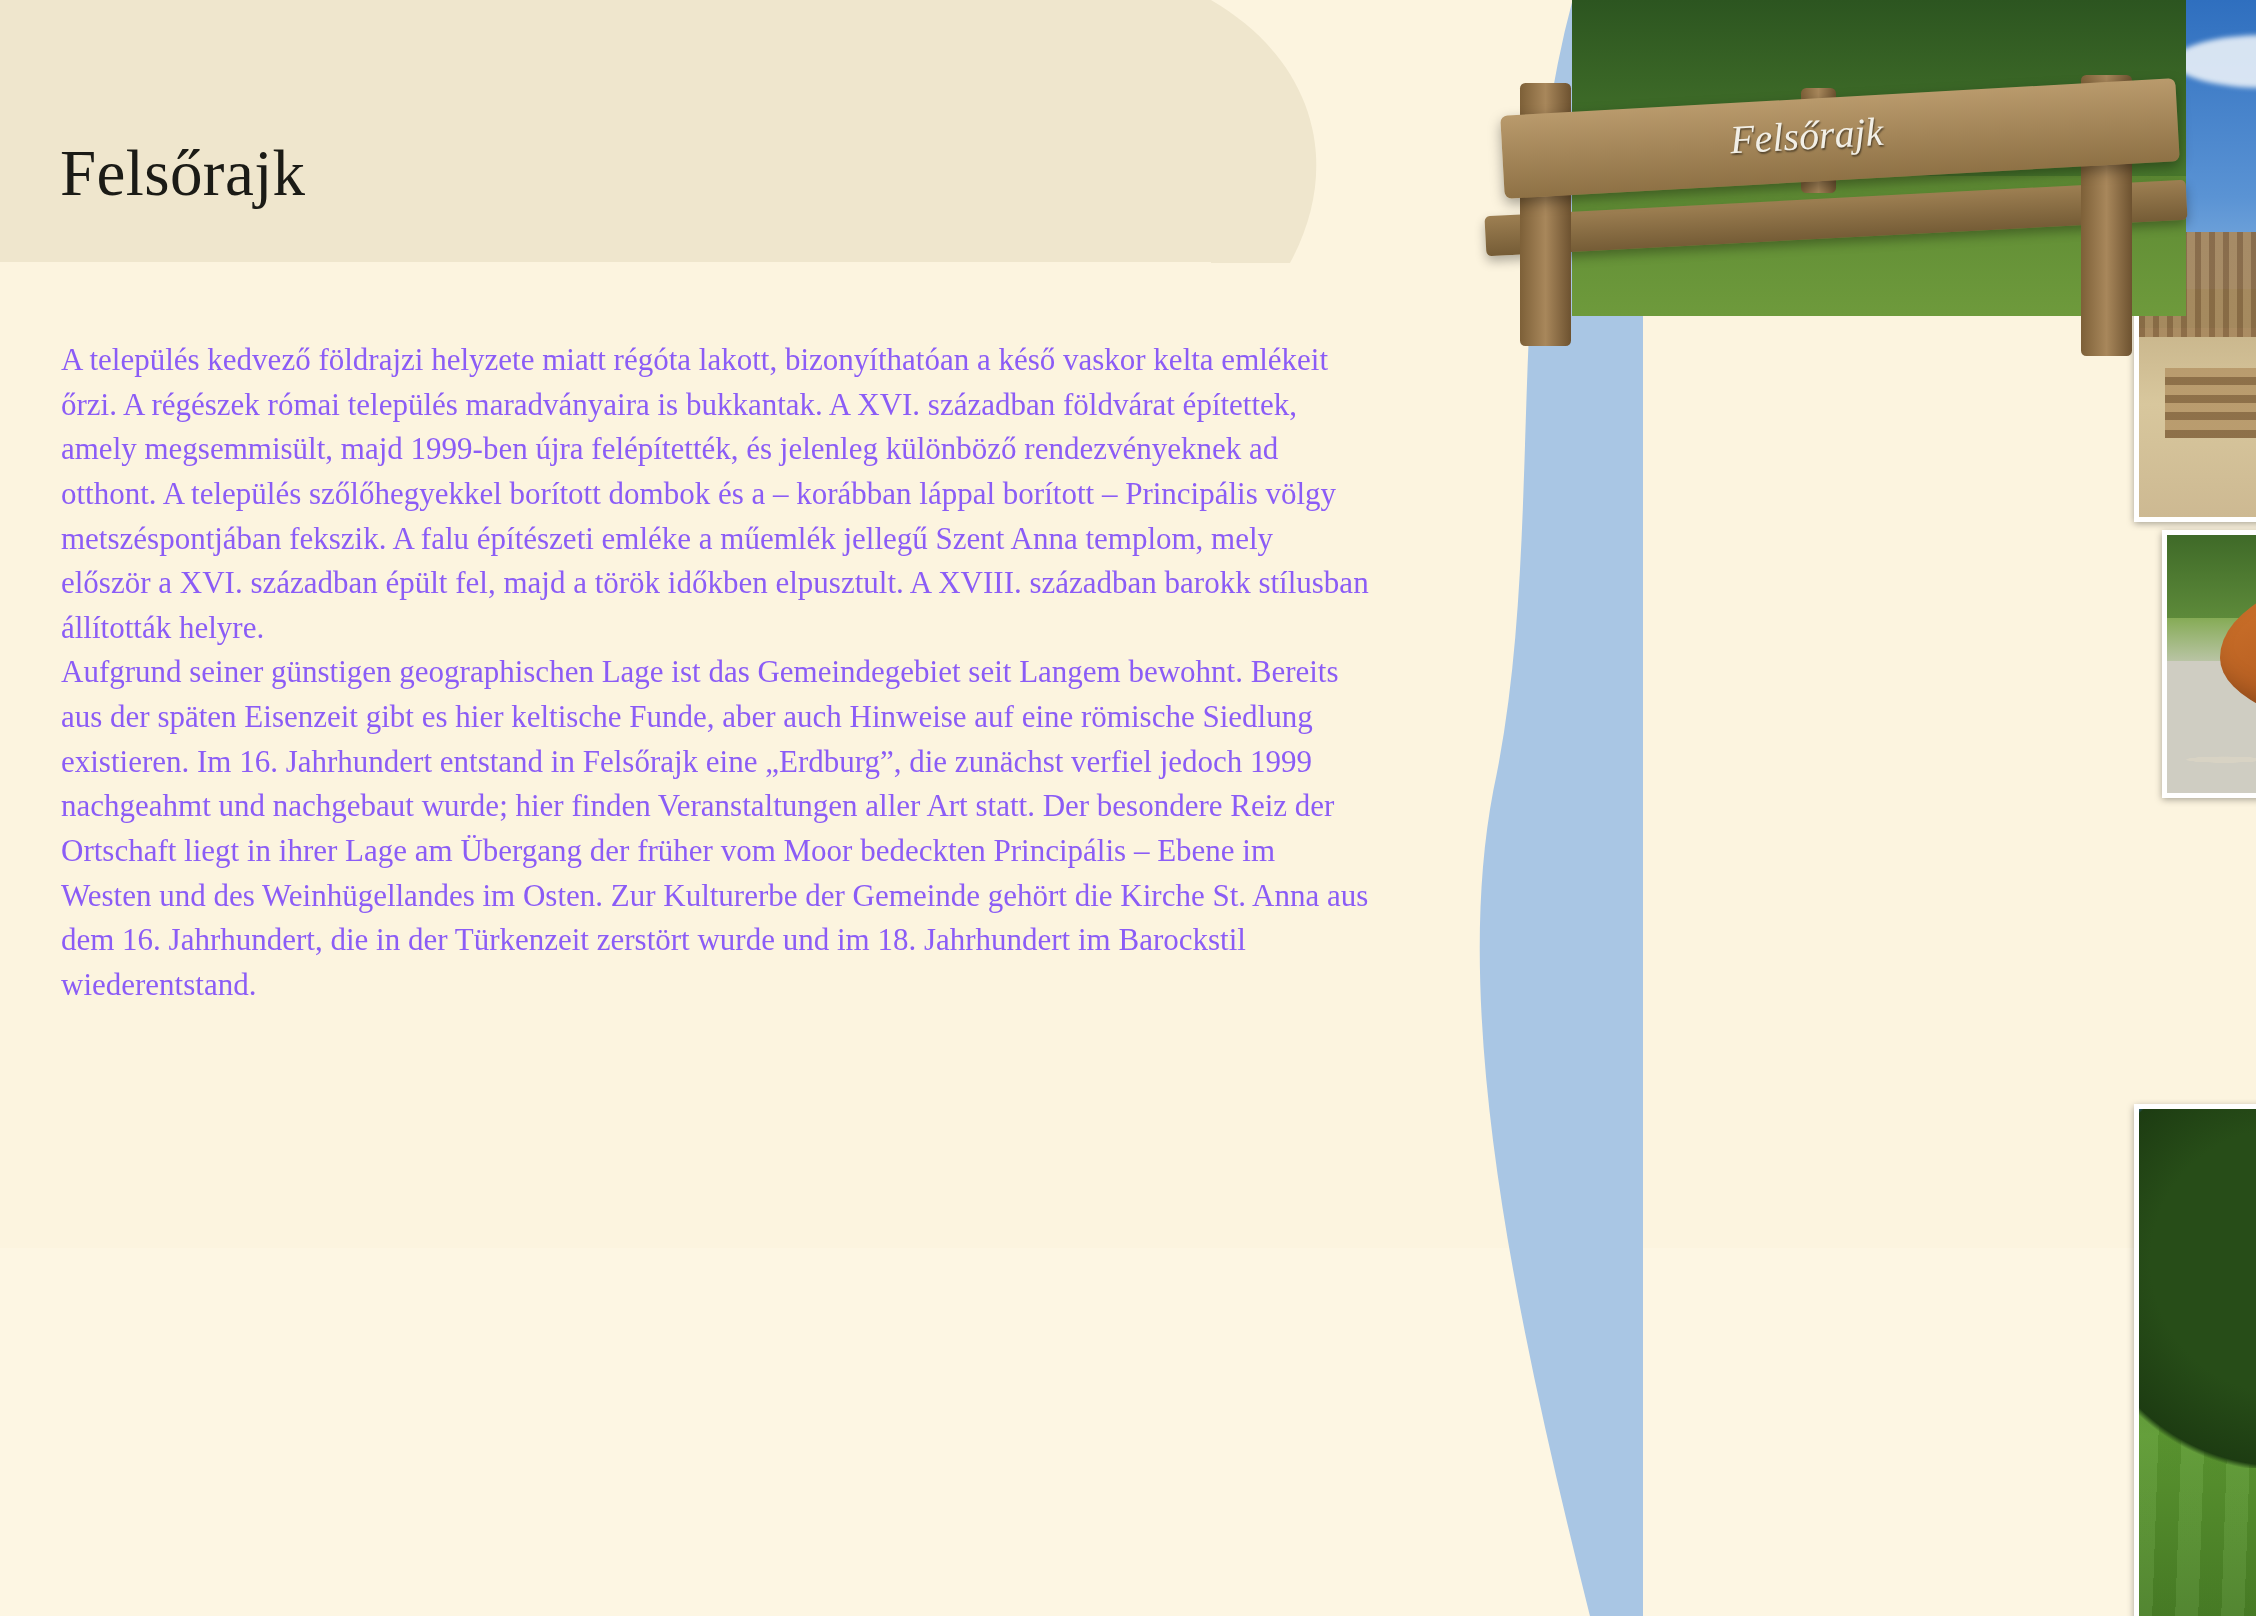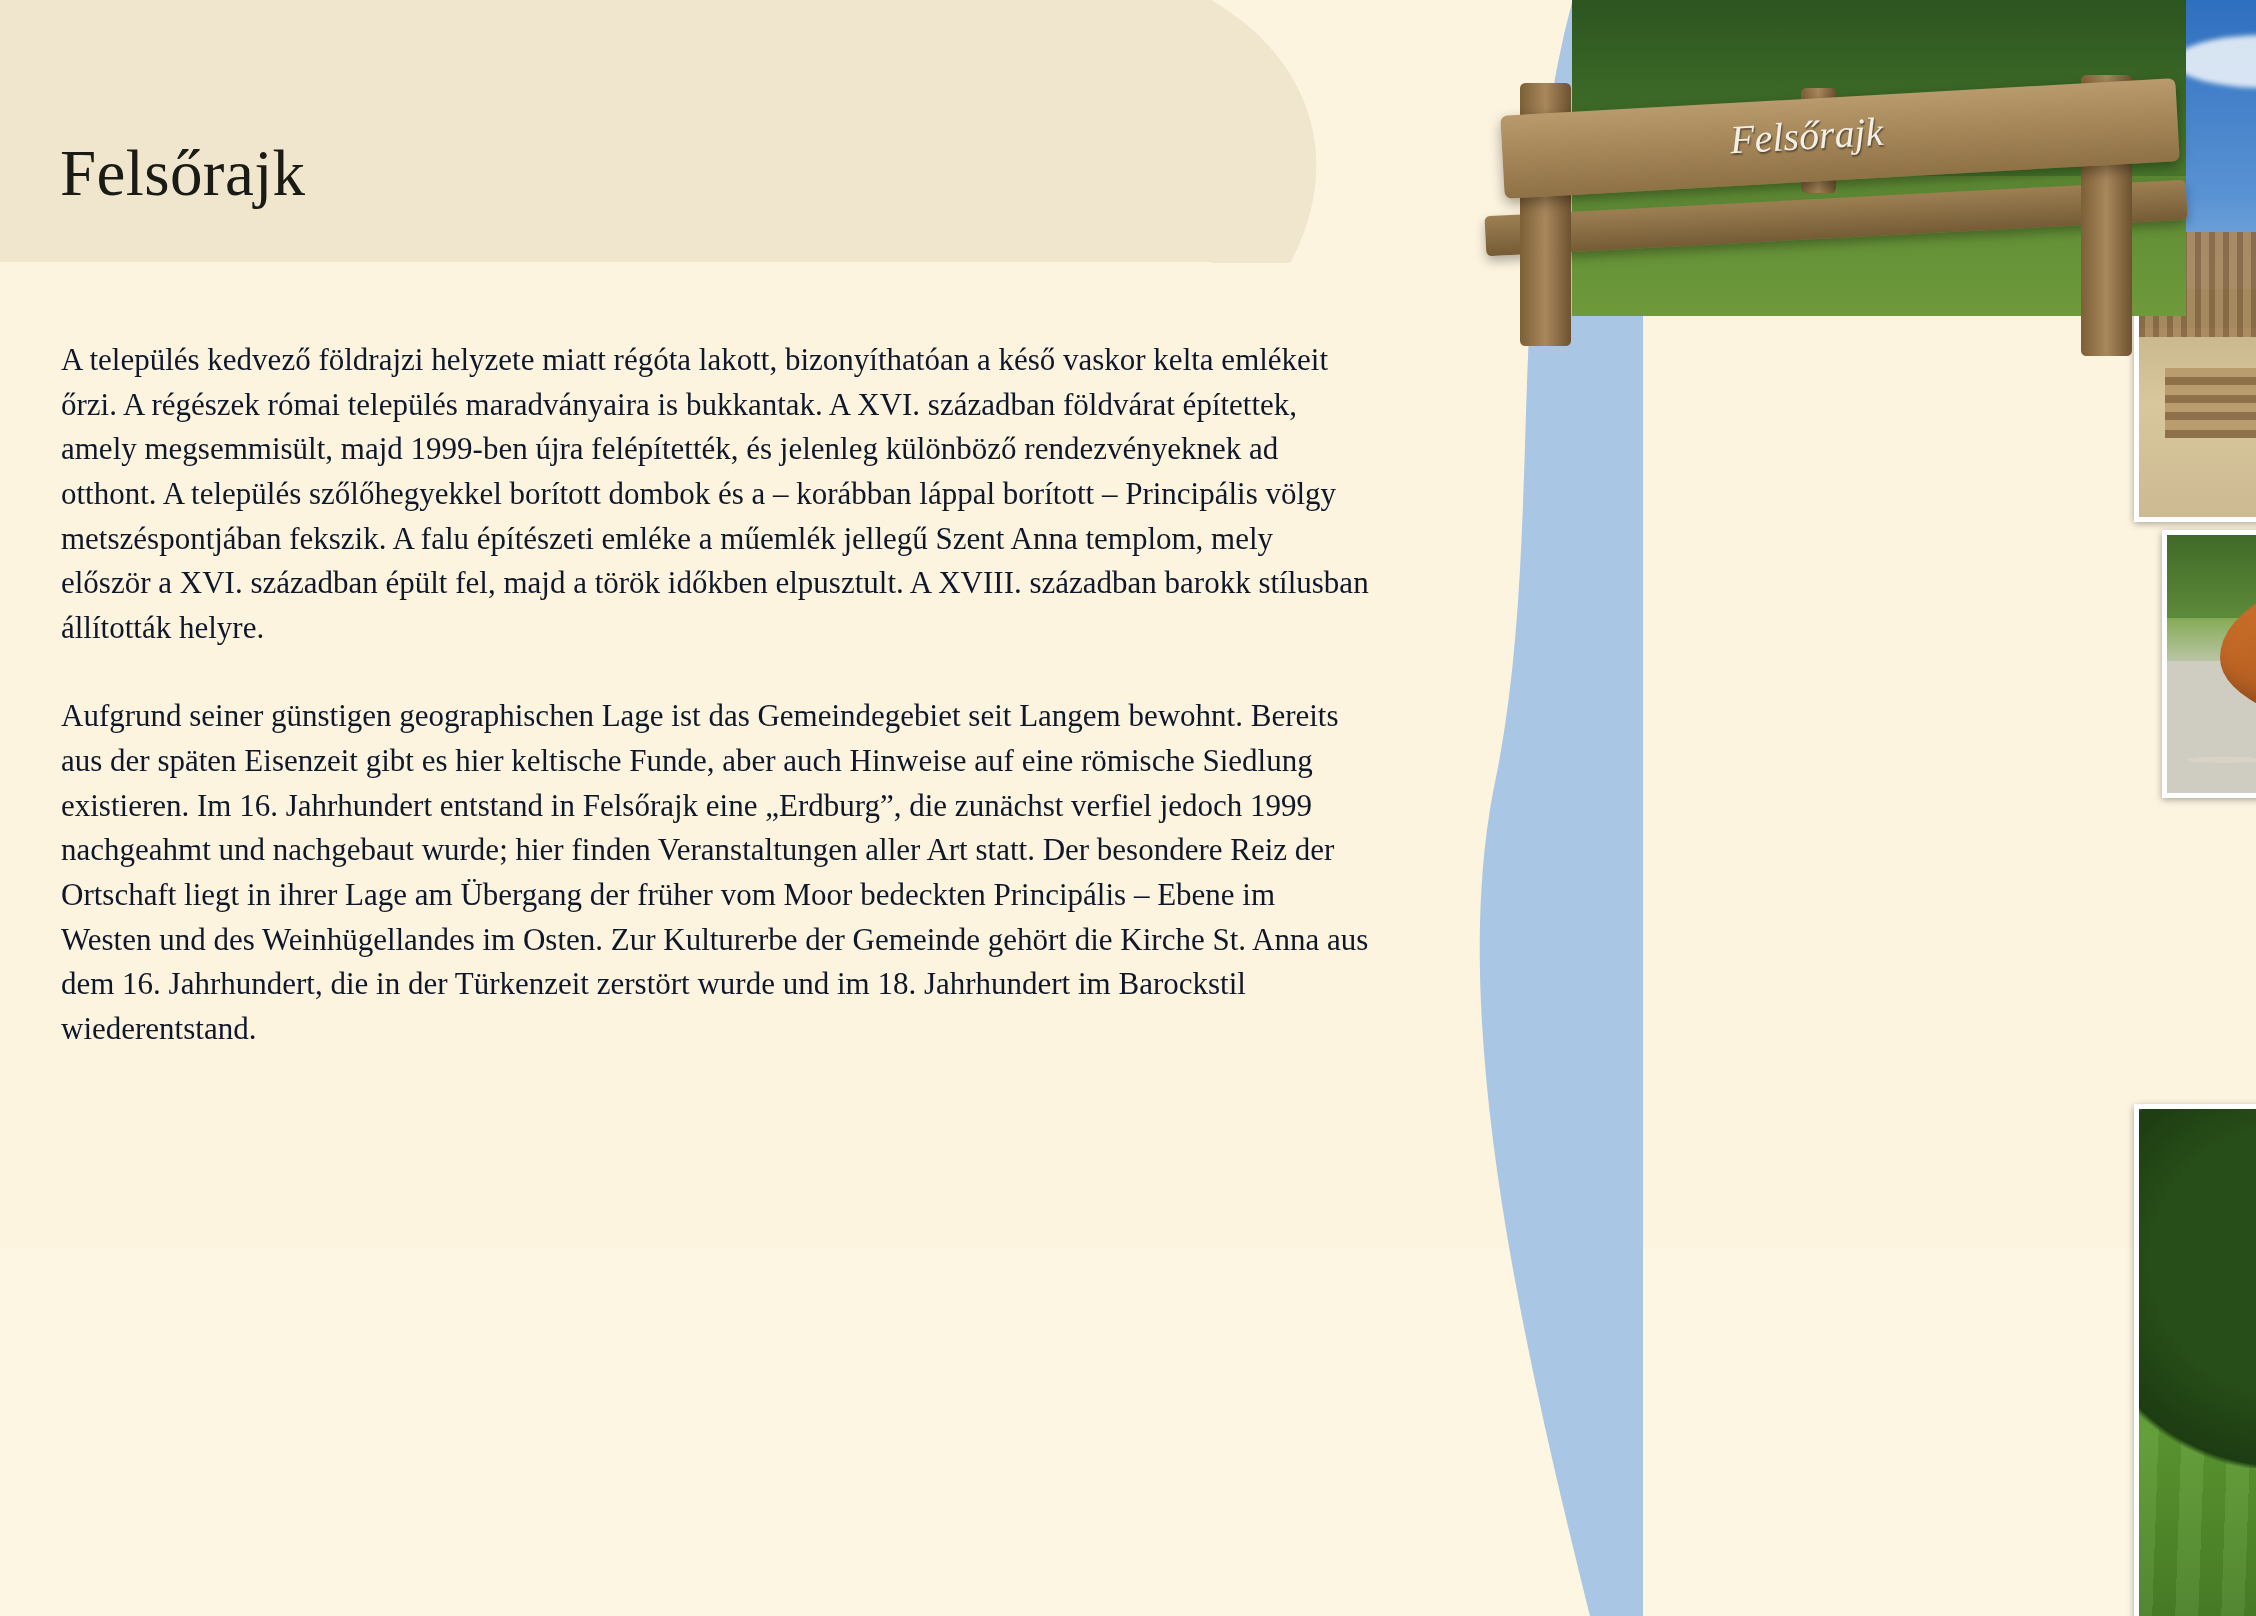--- a/index.html
+++ b/index.html
@@ -39,24 +39,24 @@
 
   
   .text-col {
     position:absolute;
     left:61px; top:338px;
     width:1308px;
   }
   .para {
     font-size:31px;
     line-height:1.44;
-    color:#0f172a;
+    color:#8b5cf6;
     text-align:left;
   }
-  .para + .para { margin-top:44px; }
+  .para + .para { }
 
   
   .photo-area {
     position:absolute;
     right:0; top:0;
     width:790px; height:1617px;
   }
   .blue-edge {
     position:absolute;
     left:0; top:0;

